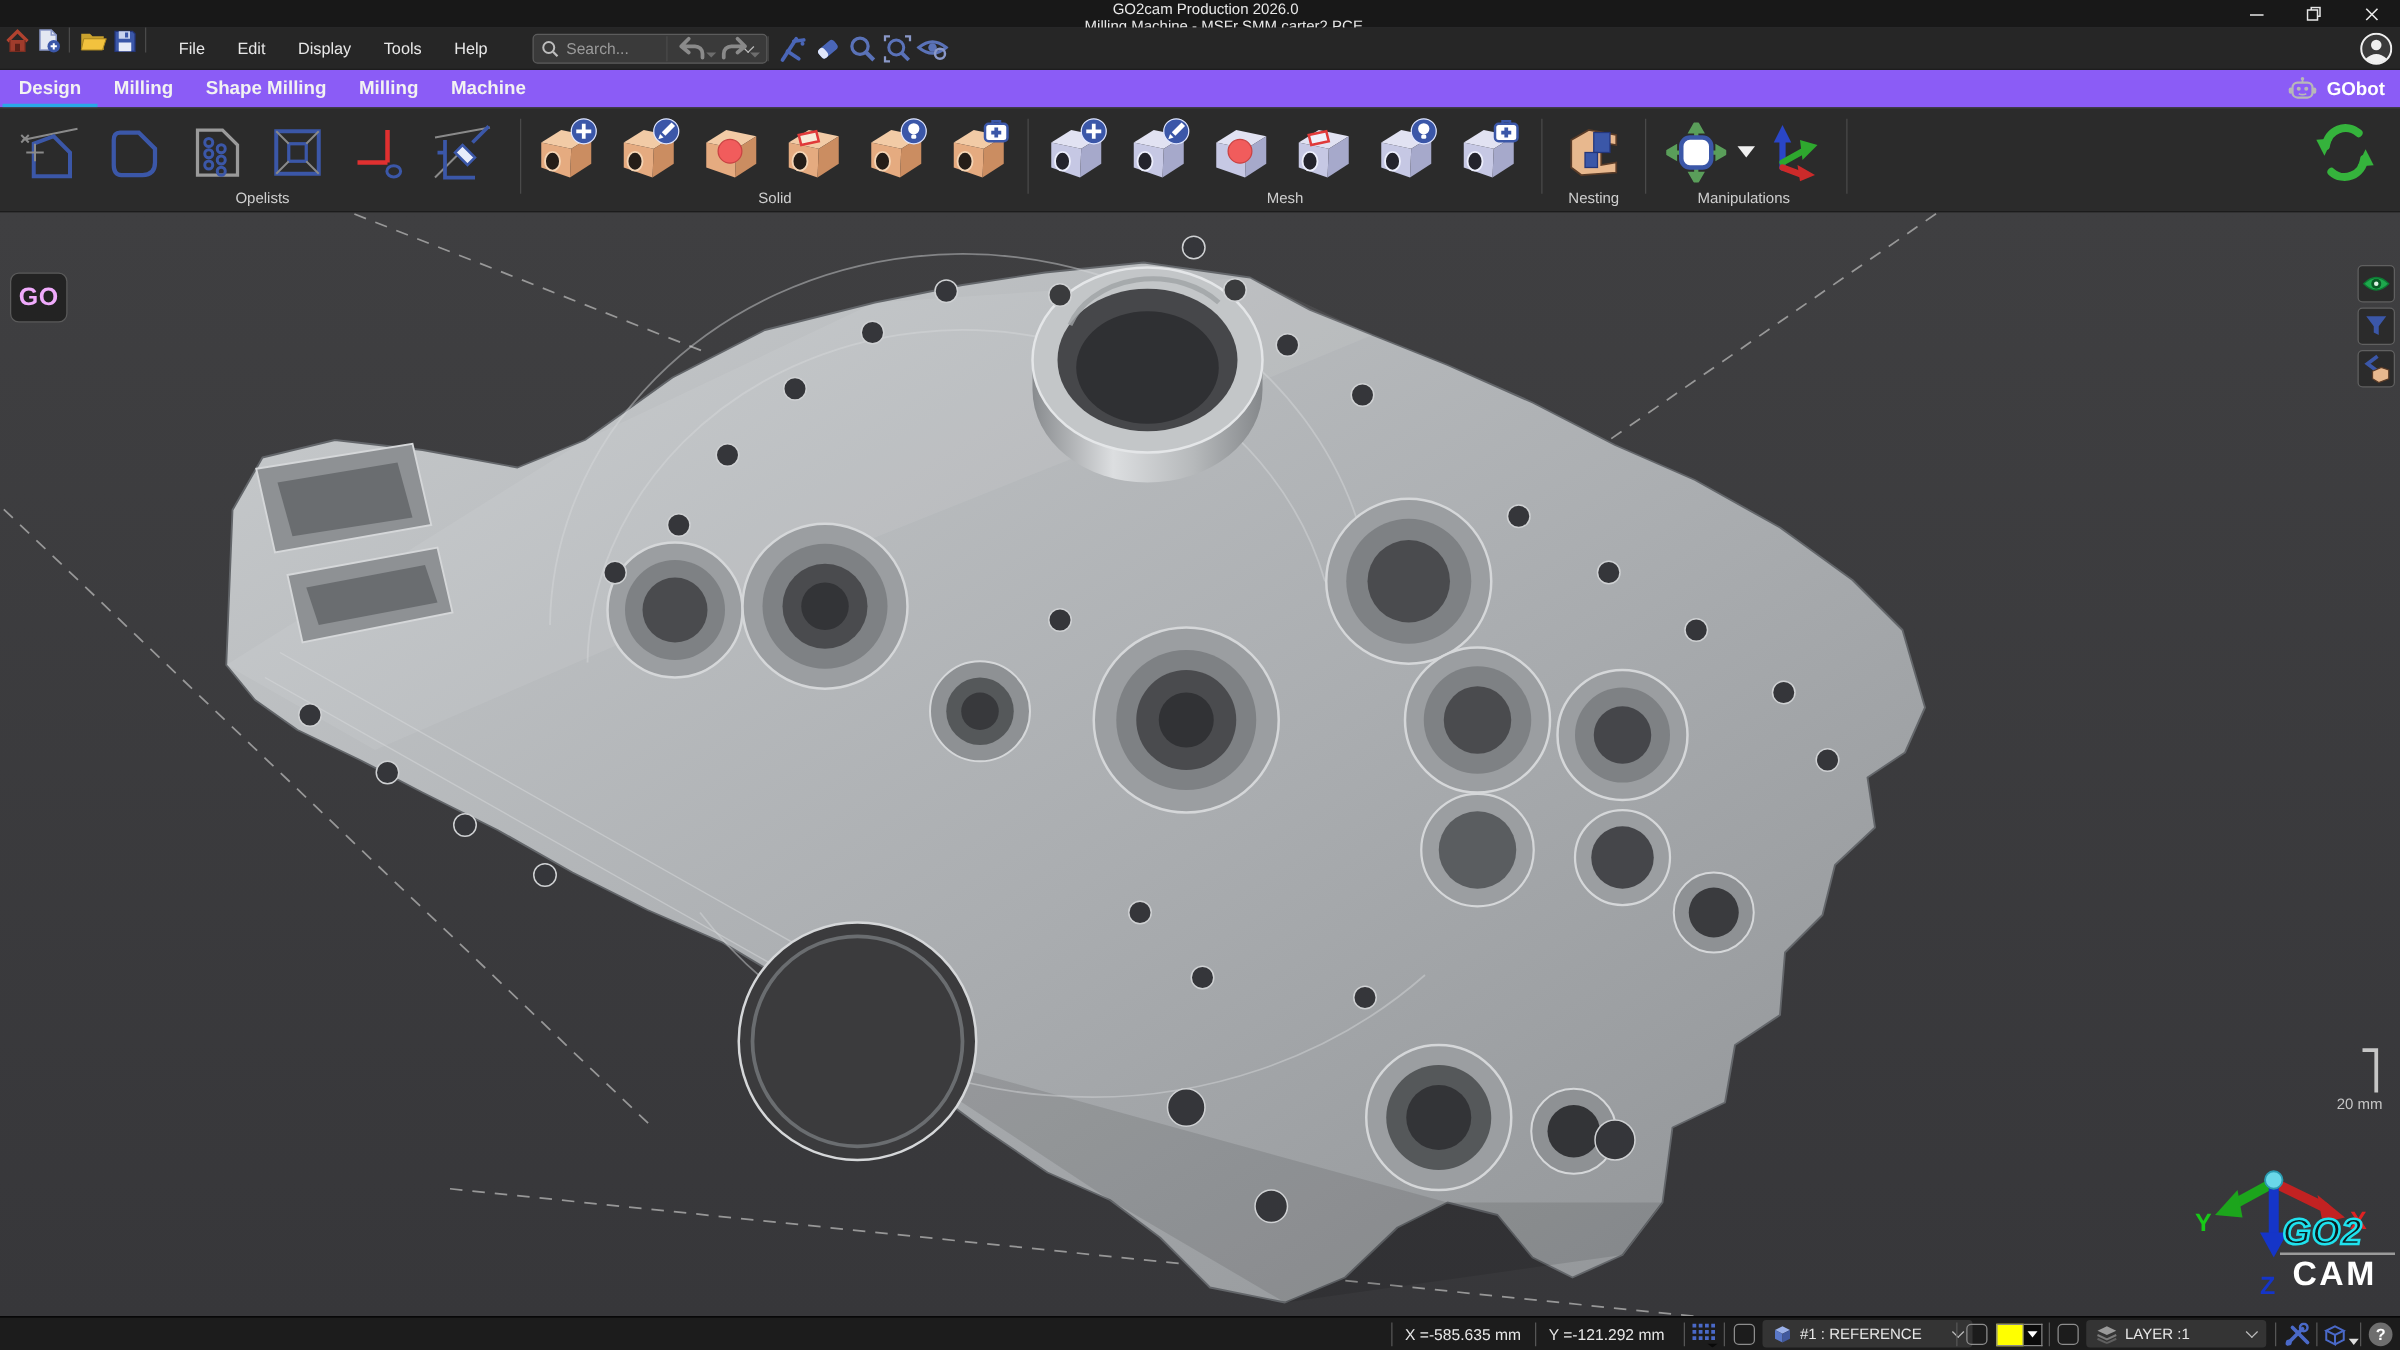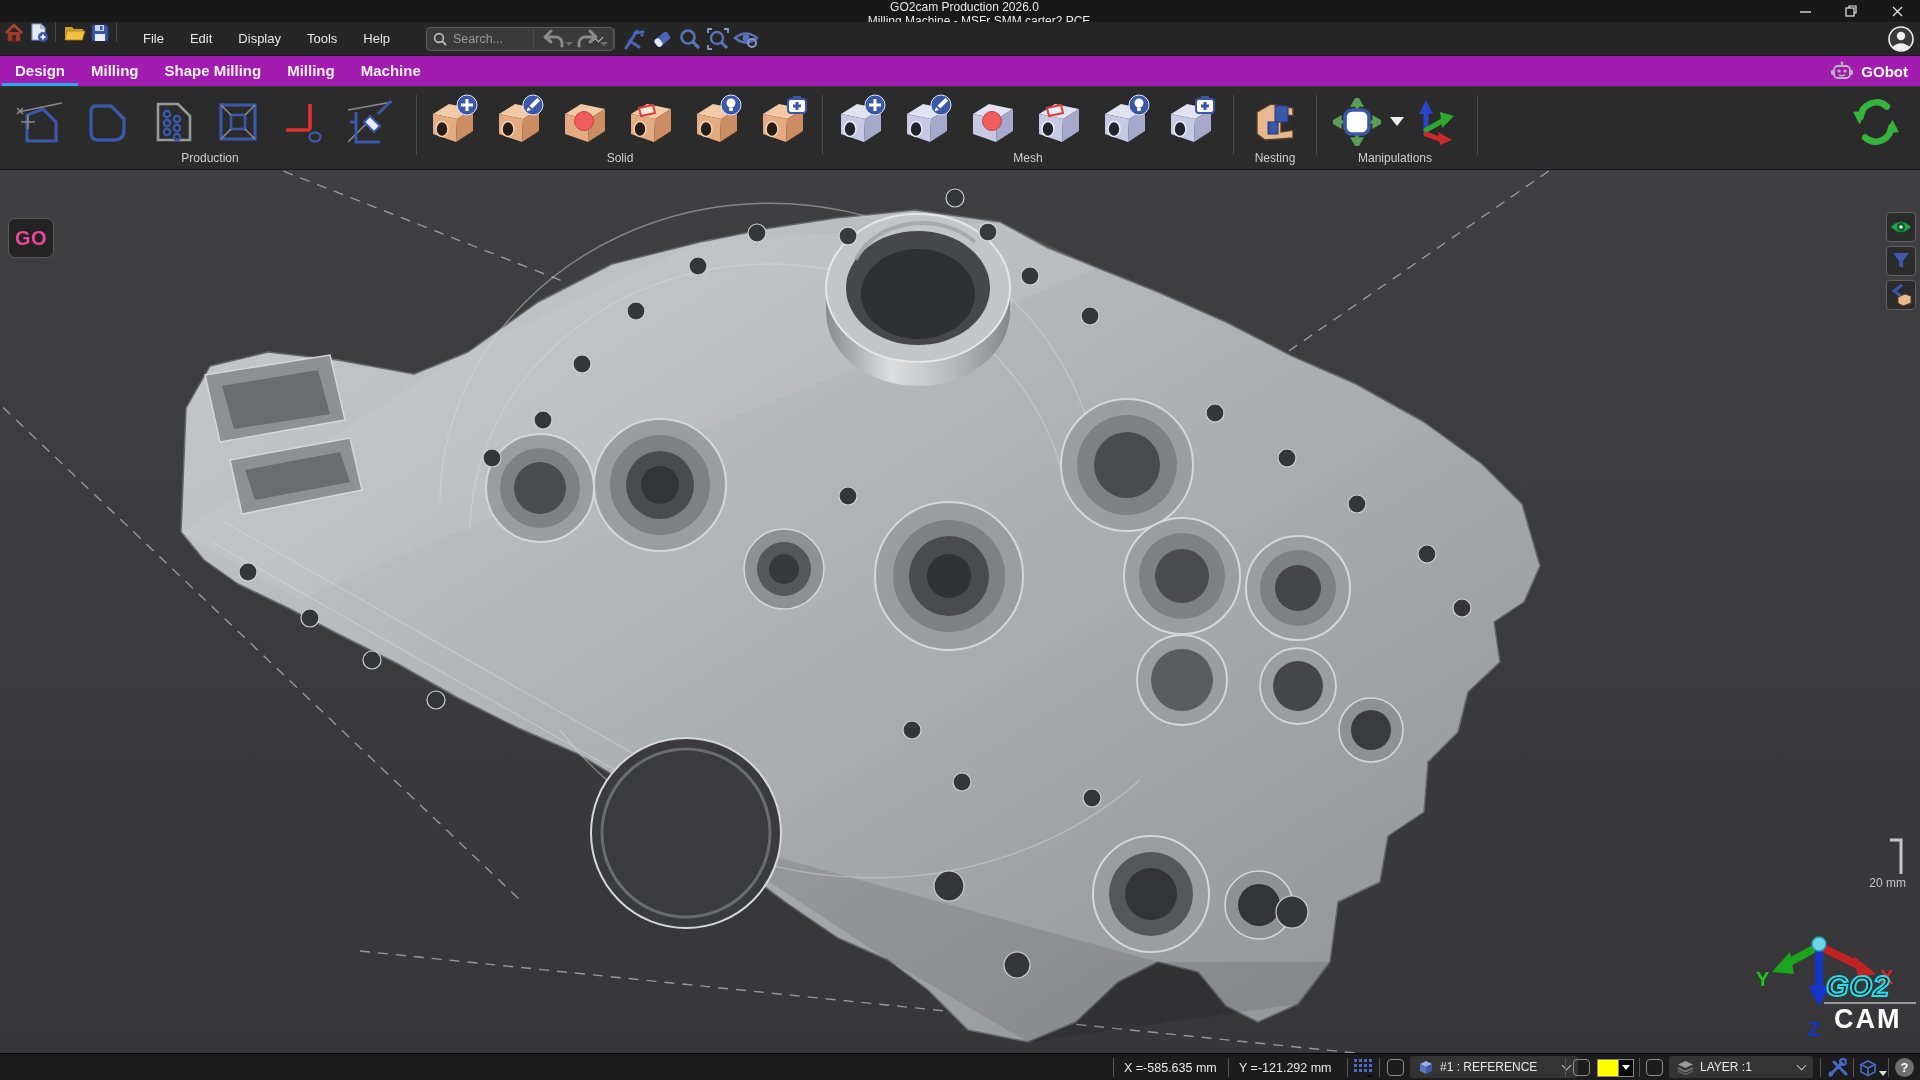--- a/index.html
+++ b/index.html
@@ -29,21 +29,21 @@
   .chev { width:7px; height:7px; border-right:1.7px solid #bdbdbd; border-bottom:1.7px solid #bdbdbd;
     transform:rotate(45deg); display:inline-block; }
   #tool-strip { position:absolute; left:530px; top:22px; height:34px; display:flex; align-items:center; left:528px; }
   #tool-strip { left:528px; }
   .tico { width:26px; height:26px; display:flex; align-items:center; justify-content:center; margin:0 1px; }
   .mini-chev { width:0; height:0; border-left:4px solid transparent; border-right:4px solid transparent;
     border-top:4px solid #6d6d6d; margin:10px 1px 0 -2px; }
   #avatar { position:absolute; right:6px; top:26px; }
 
   
-  #tabbar { position:absolute; left:0; top:56px; width:1920px; height:30px; background:#a21caf;
+  #tabbar { position:absolute; left:0; top:56px; width:1920px; height:30px; background:#8b5cf6;
     display:flex; align-items:flex-end; }
   .tab { font-size:15px; font-weight:bold; color:#f2f2f2; padding:0 13px 7px 13px; }
   .tab.active { border-bottom:3px solid #2aa9e6; padding-bottom:4px; }
   #gobot { position:absolute; right:12px; top:60px; display:flex; align-items:center; gap:7px;
     font-size:15px; font-weight:bold; color:#fff; }
 
   
   #ribbon { position:absolute; left:0; top:86px; width:1920px; height:84px; background:#2b2b2b;
     border-top:1px solid #383838; border-bottom:1px solid #191919; }
   .rsep { position:absolute; top:8px; width:1px; height:60px; background:#4a4a4a; }
@@ -53,21 +53,21 @@
   .bd-tr { top:0px; right:2px; }
   .bd-c  { top:16px; left:17px; }
   .bd-top{ top:6px; left:14px; }
   .glabel { position:absolute; top:64px; font-size:12px; color:#cfcfcf; text-align:center; }
 
   
   #viewport { position:absolute; left:0; top:170px; width:1920px; height:883px;
     background:linear-gradient(#3f3f41,#37373a); }
   #scene { position:absolute; left:0; top:0; }
   #go-btn { position:absolute; left:8px; top:48px; width:46px; height:40px; background:#232323;
-    border:1.5px solid #5a5a5a; border-radius:7px; color:#ec4899; font-size:20px; font-weight:bold;
+    border:1.5px solid #5a5a5a; border-radius:7px; color:#f0abfc; font-size:20px; font-weight:bold;
     display:flex; align-items:center; justify-content:center; letter-spacing:.5px; }
   .side-btn { position:absolute; right:4px; width:30px; height:30px; background:#2b2b2b;
     border:1px solid #606060; border-radius:4px; display:flex; align-items:center; justify-content:center; }
   #scalebar { position:absolute; right:14px; top:668px; color:#c6c6c6; font-size:12px; text-align:right; }
   #logo { position:absolute; left:1750px; top:760px; width:170px; height:118px; }
   #logo-go2 { position:absolute; left:76px; top:40px; font-size:29px; font-weight:bold; font-style:italic;
     color:#0b1c1e; -webkit-text-stroke:2px #1fe2ee; letter-spacing:1px; }
   #logo-cam { position:absolute; left:84px; top:74px; font-size:27px; font-weight:bold; color:#ffffff; letter-spacing:2px; }
   #logo-rule { position:absolute; left:74px; top:72px; width:92px; height:2px; background:#9a9a9a; }
   .axlab { position:absolute; font-size:20px; font-weight:bold; }
@@ -291,21 +291,21 @@
       </svg>
     </div>
   <div class="ric" style="left:342px">
       <svg class="blk" viewBox="0 0 48 48">
         <path d="M2 12 L46 4 M2 44 L20 26" stroke="#8a8a8a" stroke-width="1.6"></path>
         <path d="M10 18 V44 H34 M10 24 h-6 m6 -6 v-4" fill="none" stroke="#3b57a8" stroke-width="3"></path>
         <path d="M45 3 L32 16" stroke="#3b57a8" stroke-width="3"></path>
         <path d="M24 18 L34 28 L28 34 L18 24 Z" fill="#e8ecfa" stroke="#3b57a8" stroke-width="2"></path>
       </svg>
     </div>
-  <div class="glabel" style="left:90px; width:240px;">Production</div>
+  <div class="glabel" style="left:90px; width:240px;">Opelists</div>
   <div class="rsep" style="left:416px"></div>
 
   <div class="ric" style="left:424px">
       <svg class="blk" viewBox="0 0 48 48">
         <polygon points="5,16 21,6 45,11 29,21" fill="#f2cba6"></polygon>
         <polygon points="5,16 29,21 28,44 5,36" fill="#e5ab80"></polygon>
         <polygon points="29,21 45,11 45,33 28,44" fill="#cb8d61"></polygon>
         <ellipse cx="14" cy="31" rx="6" ry="7.5" fill="#241d18" stroke="#f4d4b4" stroke-width="1.5"></ellipse>
       </svg>
       <svg class="badge bd-tr" viewBox="0 0 22 22">

